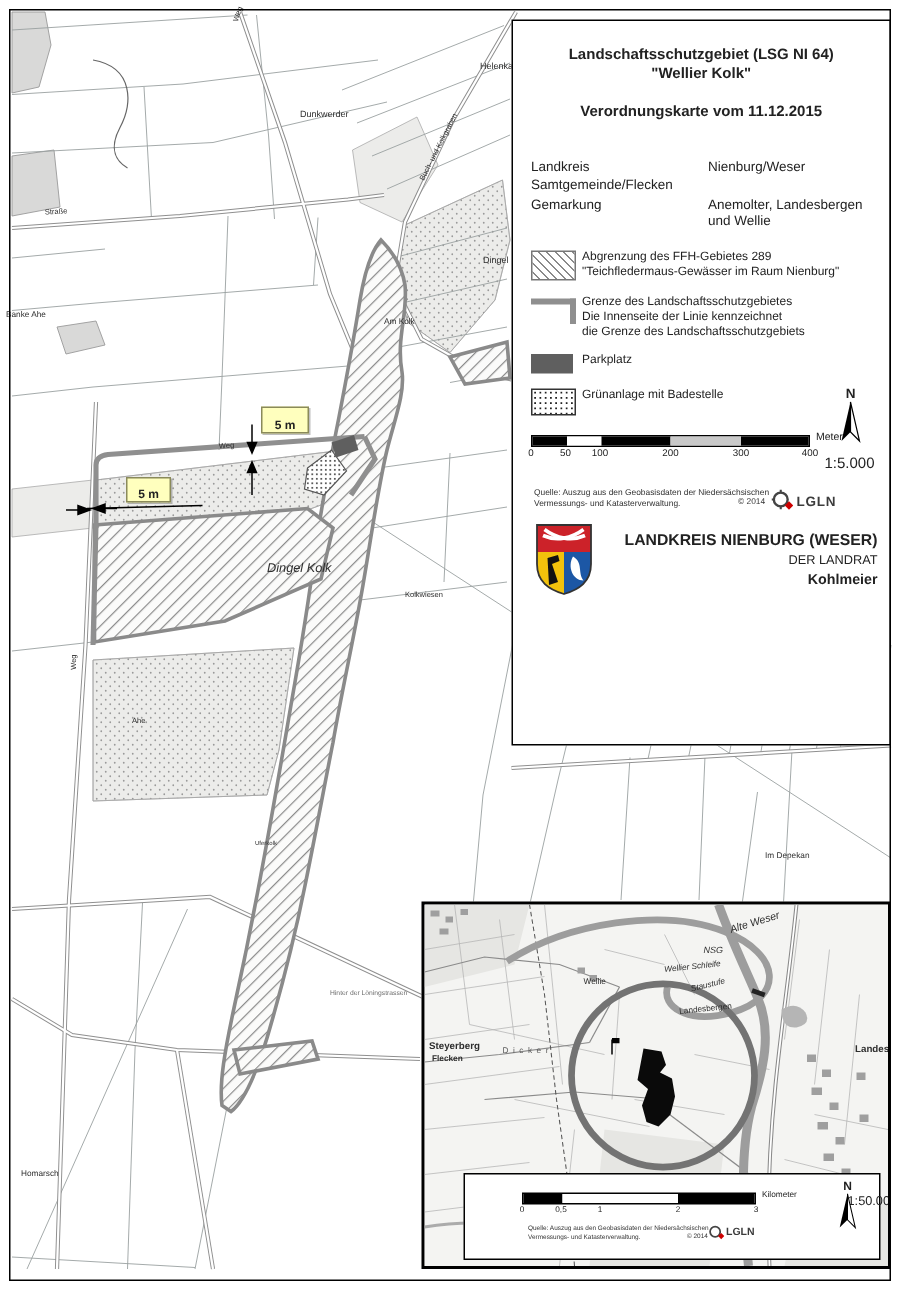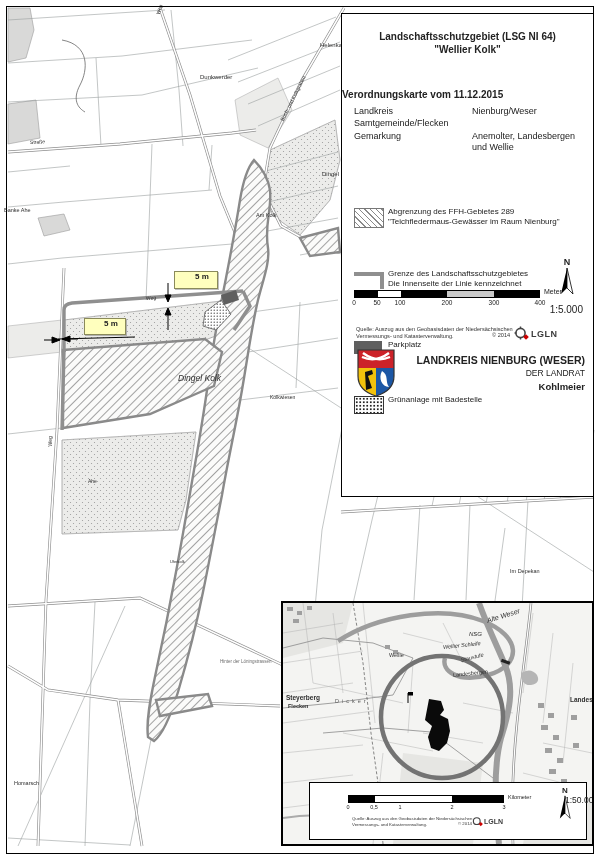--- a/index.html
+++ b/index.html
@@ -10,34 +10,34 @@
   .mainmap{position:absolute;left:0;top:0;}
   .lab-layer{position:absolute;left:0;top:0;width:600px;height:860px;z-index:5;}
   .mlab{position:absolute;color:#2e2e2e;white-space:nowrap;line-height:1;transform-origin:0 50%;}
   .mlab.it{font-style:italic;}
   .mlab.b{font-weight:bold;}
   .mlab.gray{color:#6d6d6d;}
   .mlab.sp{letter-spacing:3px;color:#5a5a5a;}
 
   
   .mbox{position:absolute;background:#ffffbe;border:1px solid #8a8a5a;z-index:6;
-        font-size:8px;font-weight:bold;display:flex;align-items:flex-start;justify-content:center;
-        box-shadow:1px 1px 0 rgba(0,0,0,.25);padding-left:12px;}
+        font-size:8px;font-weight:bold;display:flex;align-items:flex-end;justify-content:center;
+        box-shadow:1px 1px 0 rgba(0,0,0,.25);}
 
   
   .legend{position:absolute;left:341px;top:13px;width:253px;height:484px;background:#fff;
           border:1.5px solid #000;z-index:20;box-sizing:border-box;}
   .lg-title{position:absolute;left:0;right:0;top:16px;text-align:center;font-weight:bold;font-size:10px;line-height:1.3;}
-  .lg-date{position:absolute;left:0;right:0;top:55px;text-align:left;font-weight:bold;font-size:10px;margin-top:20px;}
+  .lg-date{position:absolute;left:0;right:0;top:55px;text-align:center;font-weight:bold;font-size:10px;}
   .admin{position:absolute;left:12px;top:92px;right:8px;font-size:9px;font-weight:normal;line-height:1.25;}
   .admin .row{display:flex;margin-bottom:1px;}
   .admin .k{width:118px;flex:none;}
   .admin .v{width:125px;white-space:pre-line;}
   .items{position:absolute;left:12px;top:152px;right:6px;font-size:8px;line-height:1.25;}
-  .item{display:flex;margin-bottom:9px;margin-top:41px;}
+  .item{display:flex;margin-bottom:9px;}
   .item .ic{width:34px;flex:none;padding-top:1px;}
   .item .tx{white-space:pre-line;}
   .ic-hatch{width:28px;height:18px;border:1px solid #777;
      background:repeating-linear-gradient(45deg,#fff 0 3px,#8a8a8a 3px 4px);}
   .ic-corner{width:26px;height:13px;border-top:4px solid #8f8f8f;border-right:4px solid #8f8f8f;margin-top:2px;}
   .ic-dots{width:28px;height:16px;border:1px solid #333;
      background-image:radial-gradient(#222 0.7px,transparent 0.9px);background-size:3.5px 3.5px;background-color:#fff;}
   .ic-solid{width:28px;height:13px;background:#5f5f5f;}
   .sb-wrap{position:absolute;left:12px;top:276px;}
   .sb-unit{position:absolute;font-size:7px;top:-2px;}

